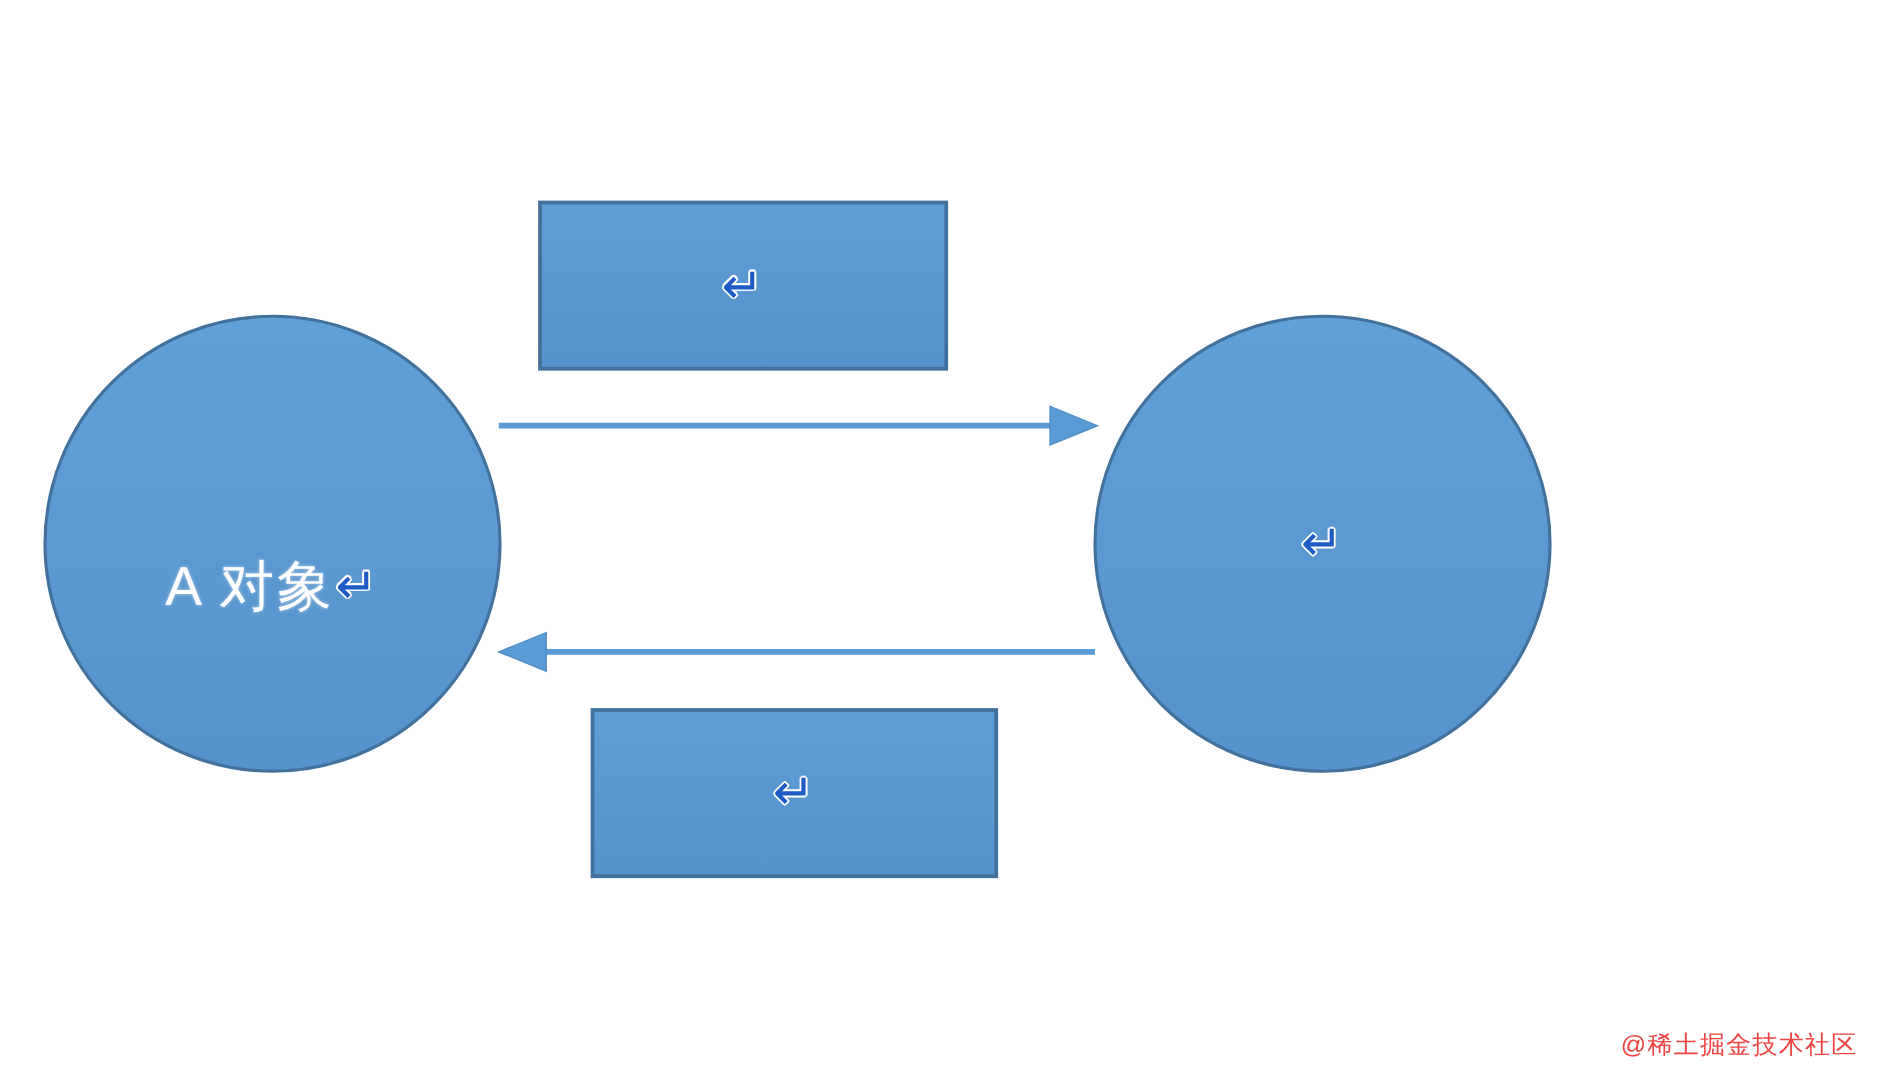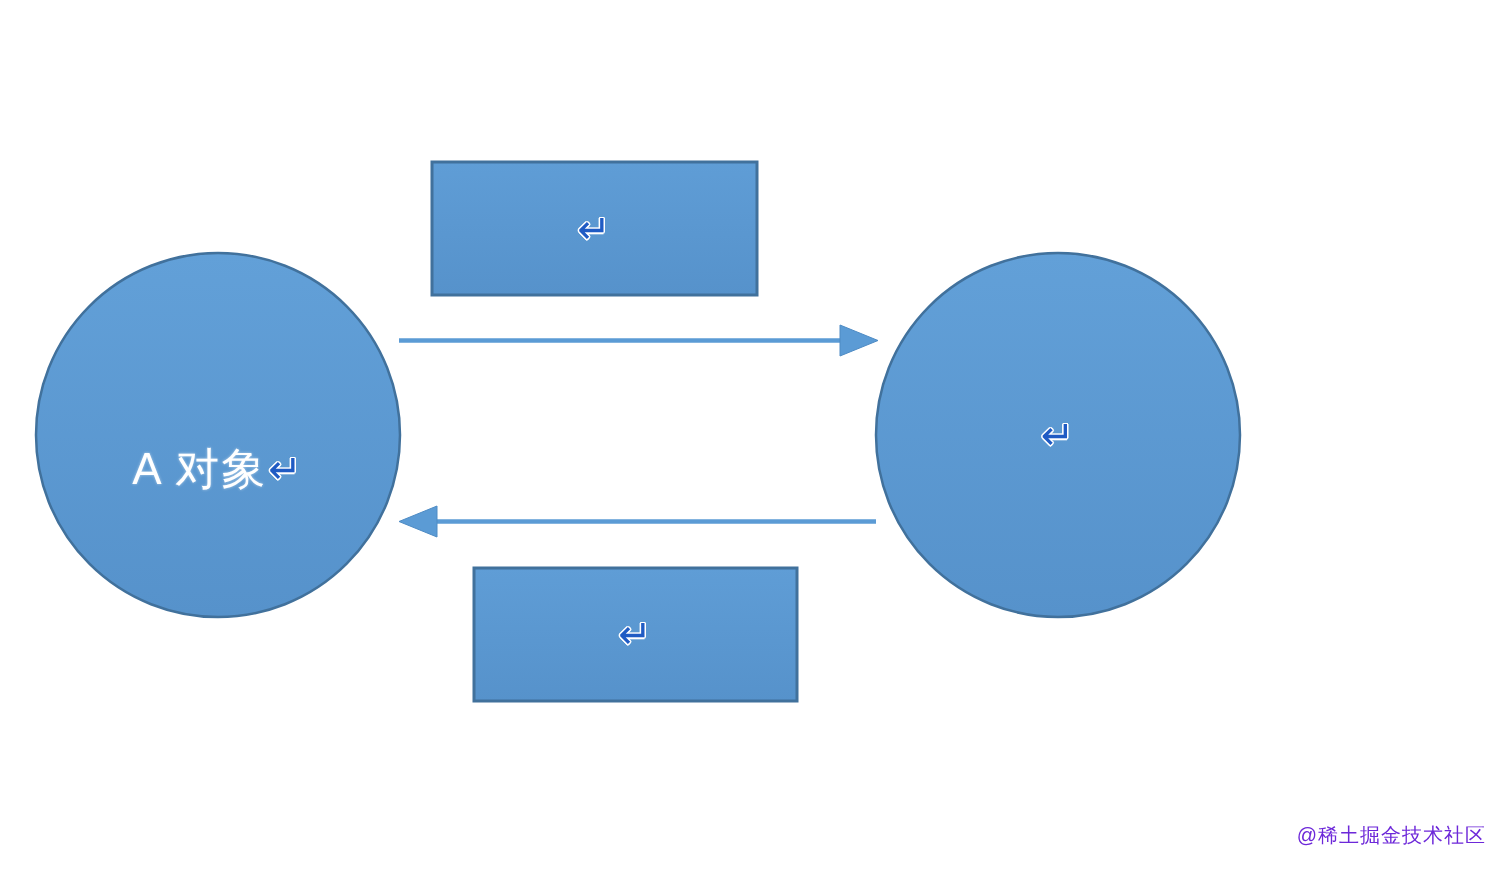--- a/index.html
+++ b/index.html
@@ -77,21 +77,21 @@
        0 1.5px 0 #ffffff, 0 -1.5px 0 #ffffff,
        1px 1px 0 #ffffff, -1px -1px 0 #ffffff,
        1px -1px 0 #ffffff, -1px 1px 0 #ffffff;
   }
 
   
   #watermark {
     position: absolute;
     right: 26px;
     bottom: 22px;
-    color: #6d28d9;
+    color: #ef4444;
     font-size: 20px;
     letter-spacing: 1px;
     white-space: nowrap;
     user-select: none;
   }
 </style>
 </head>
 <body>
 
 <div id="canvas">

